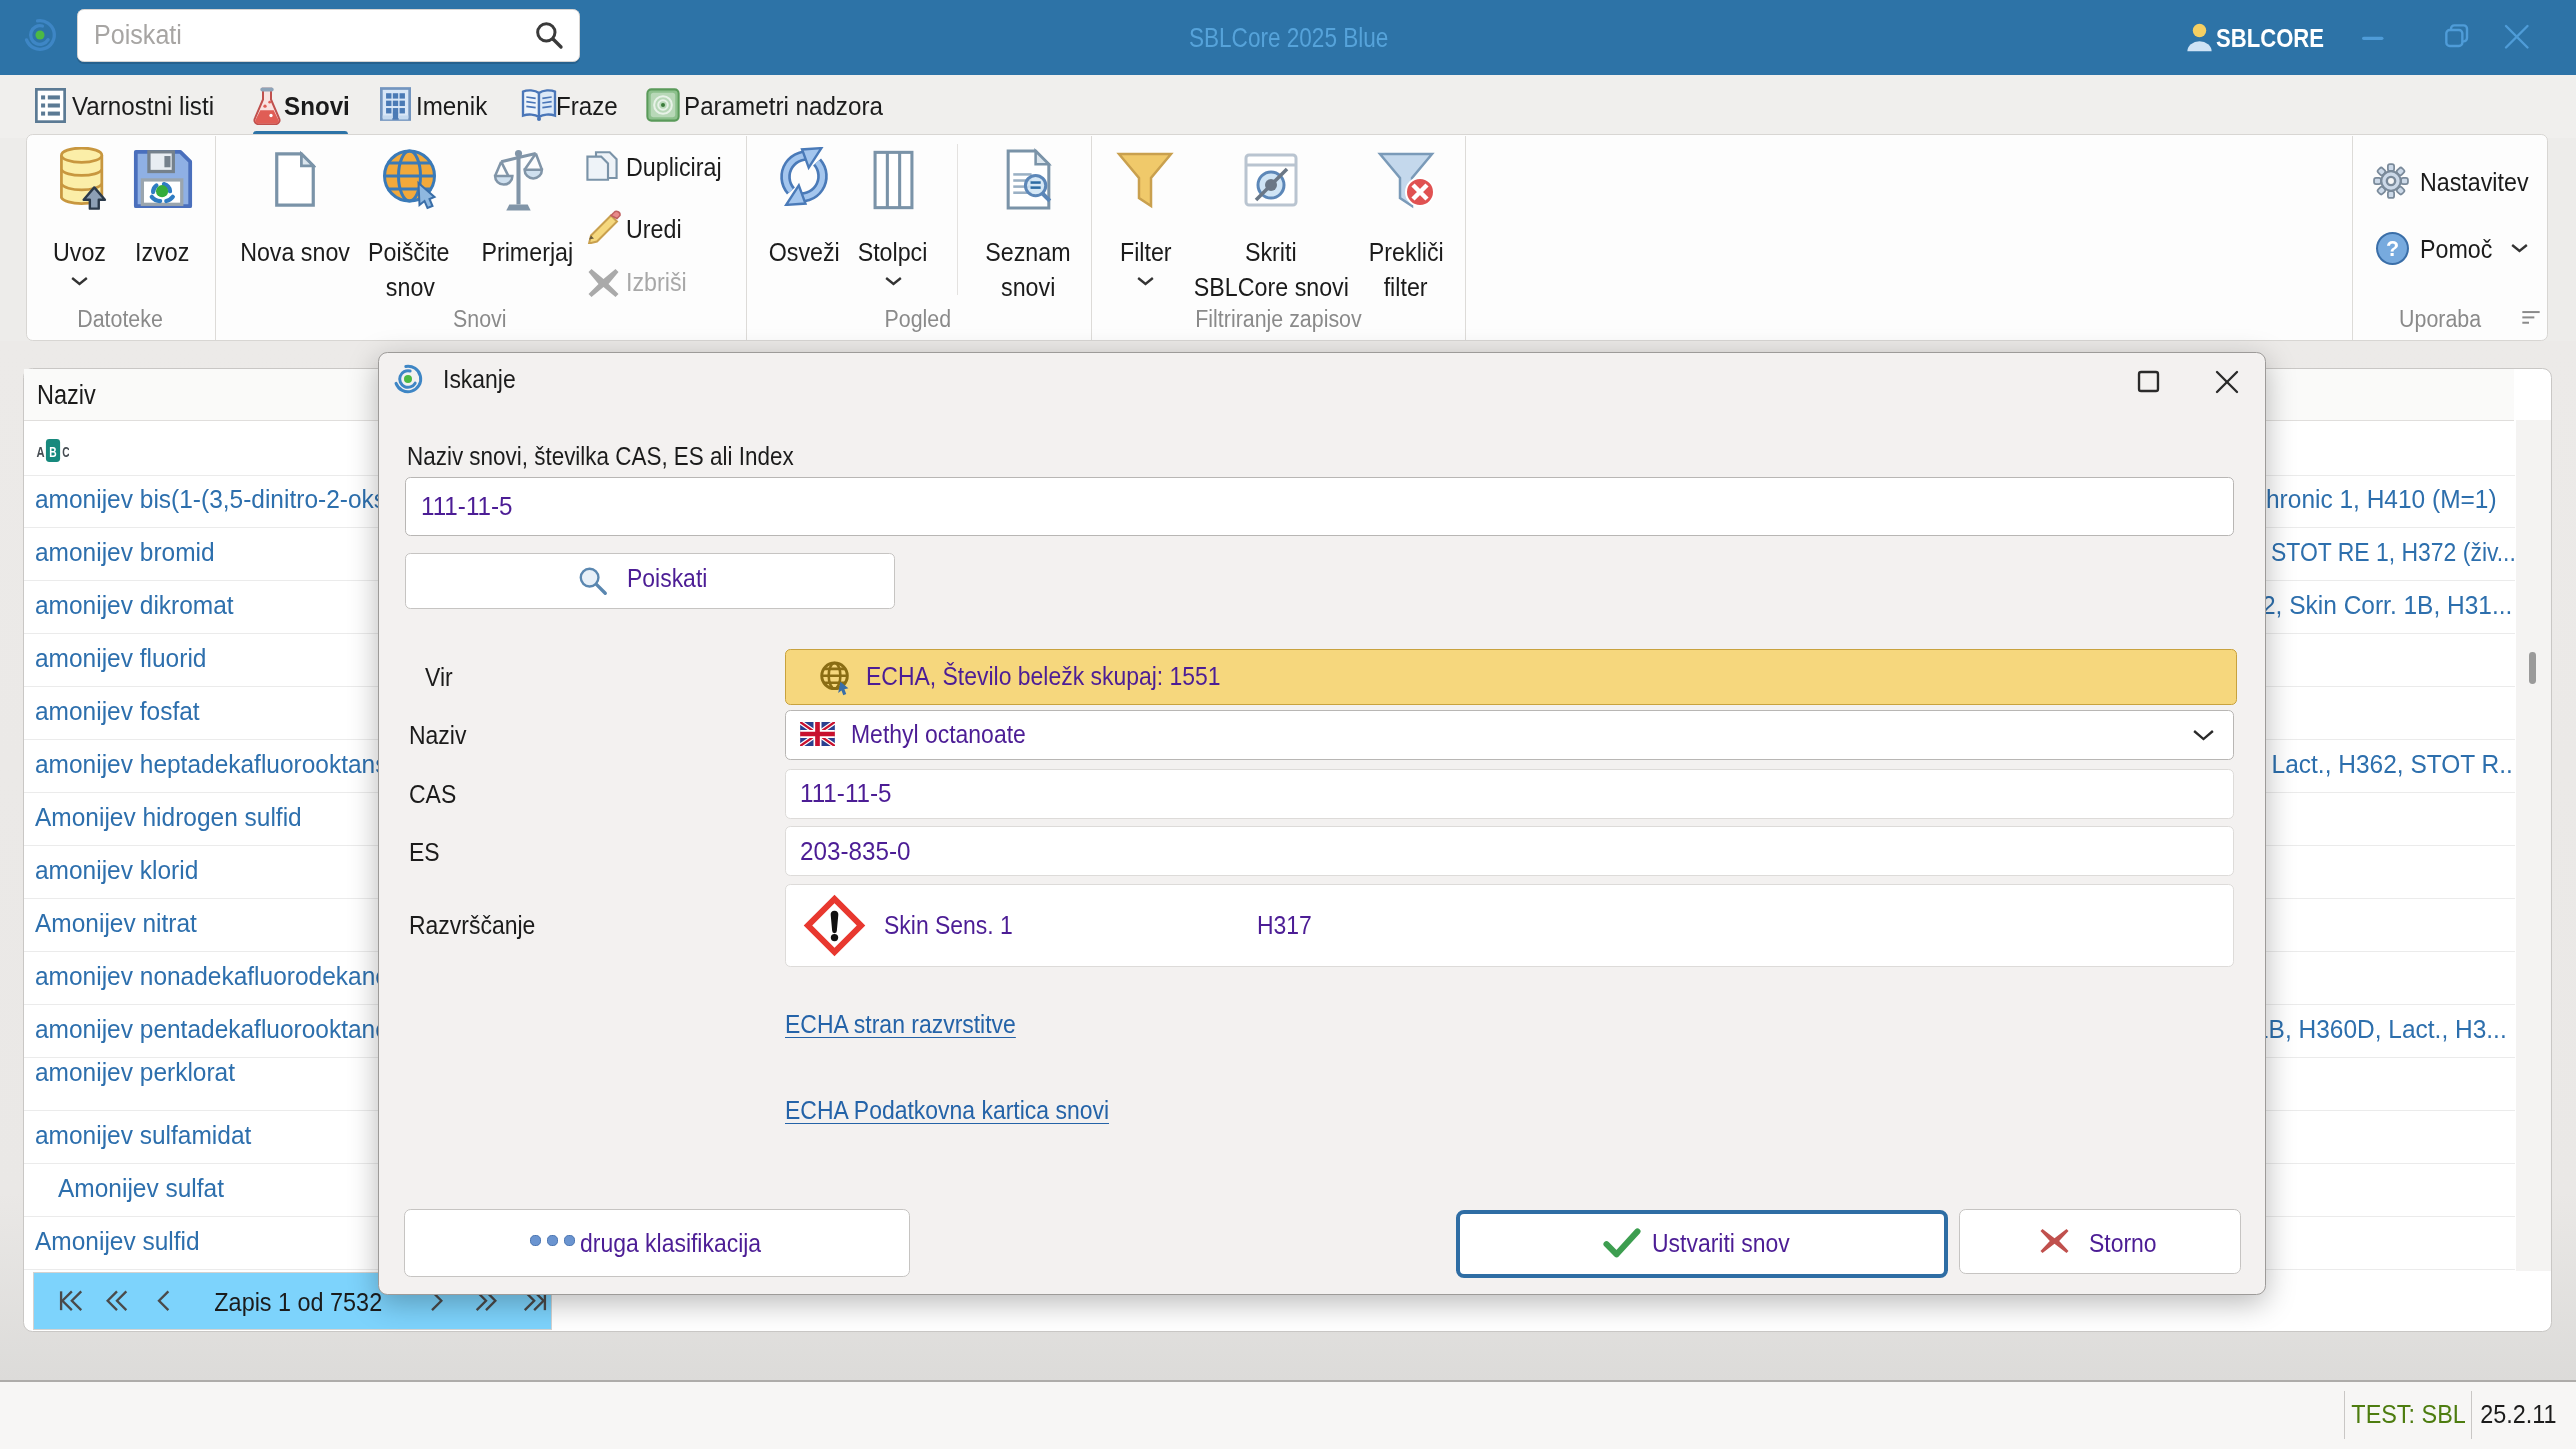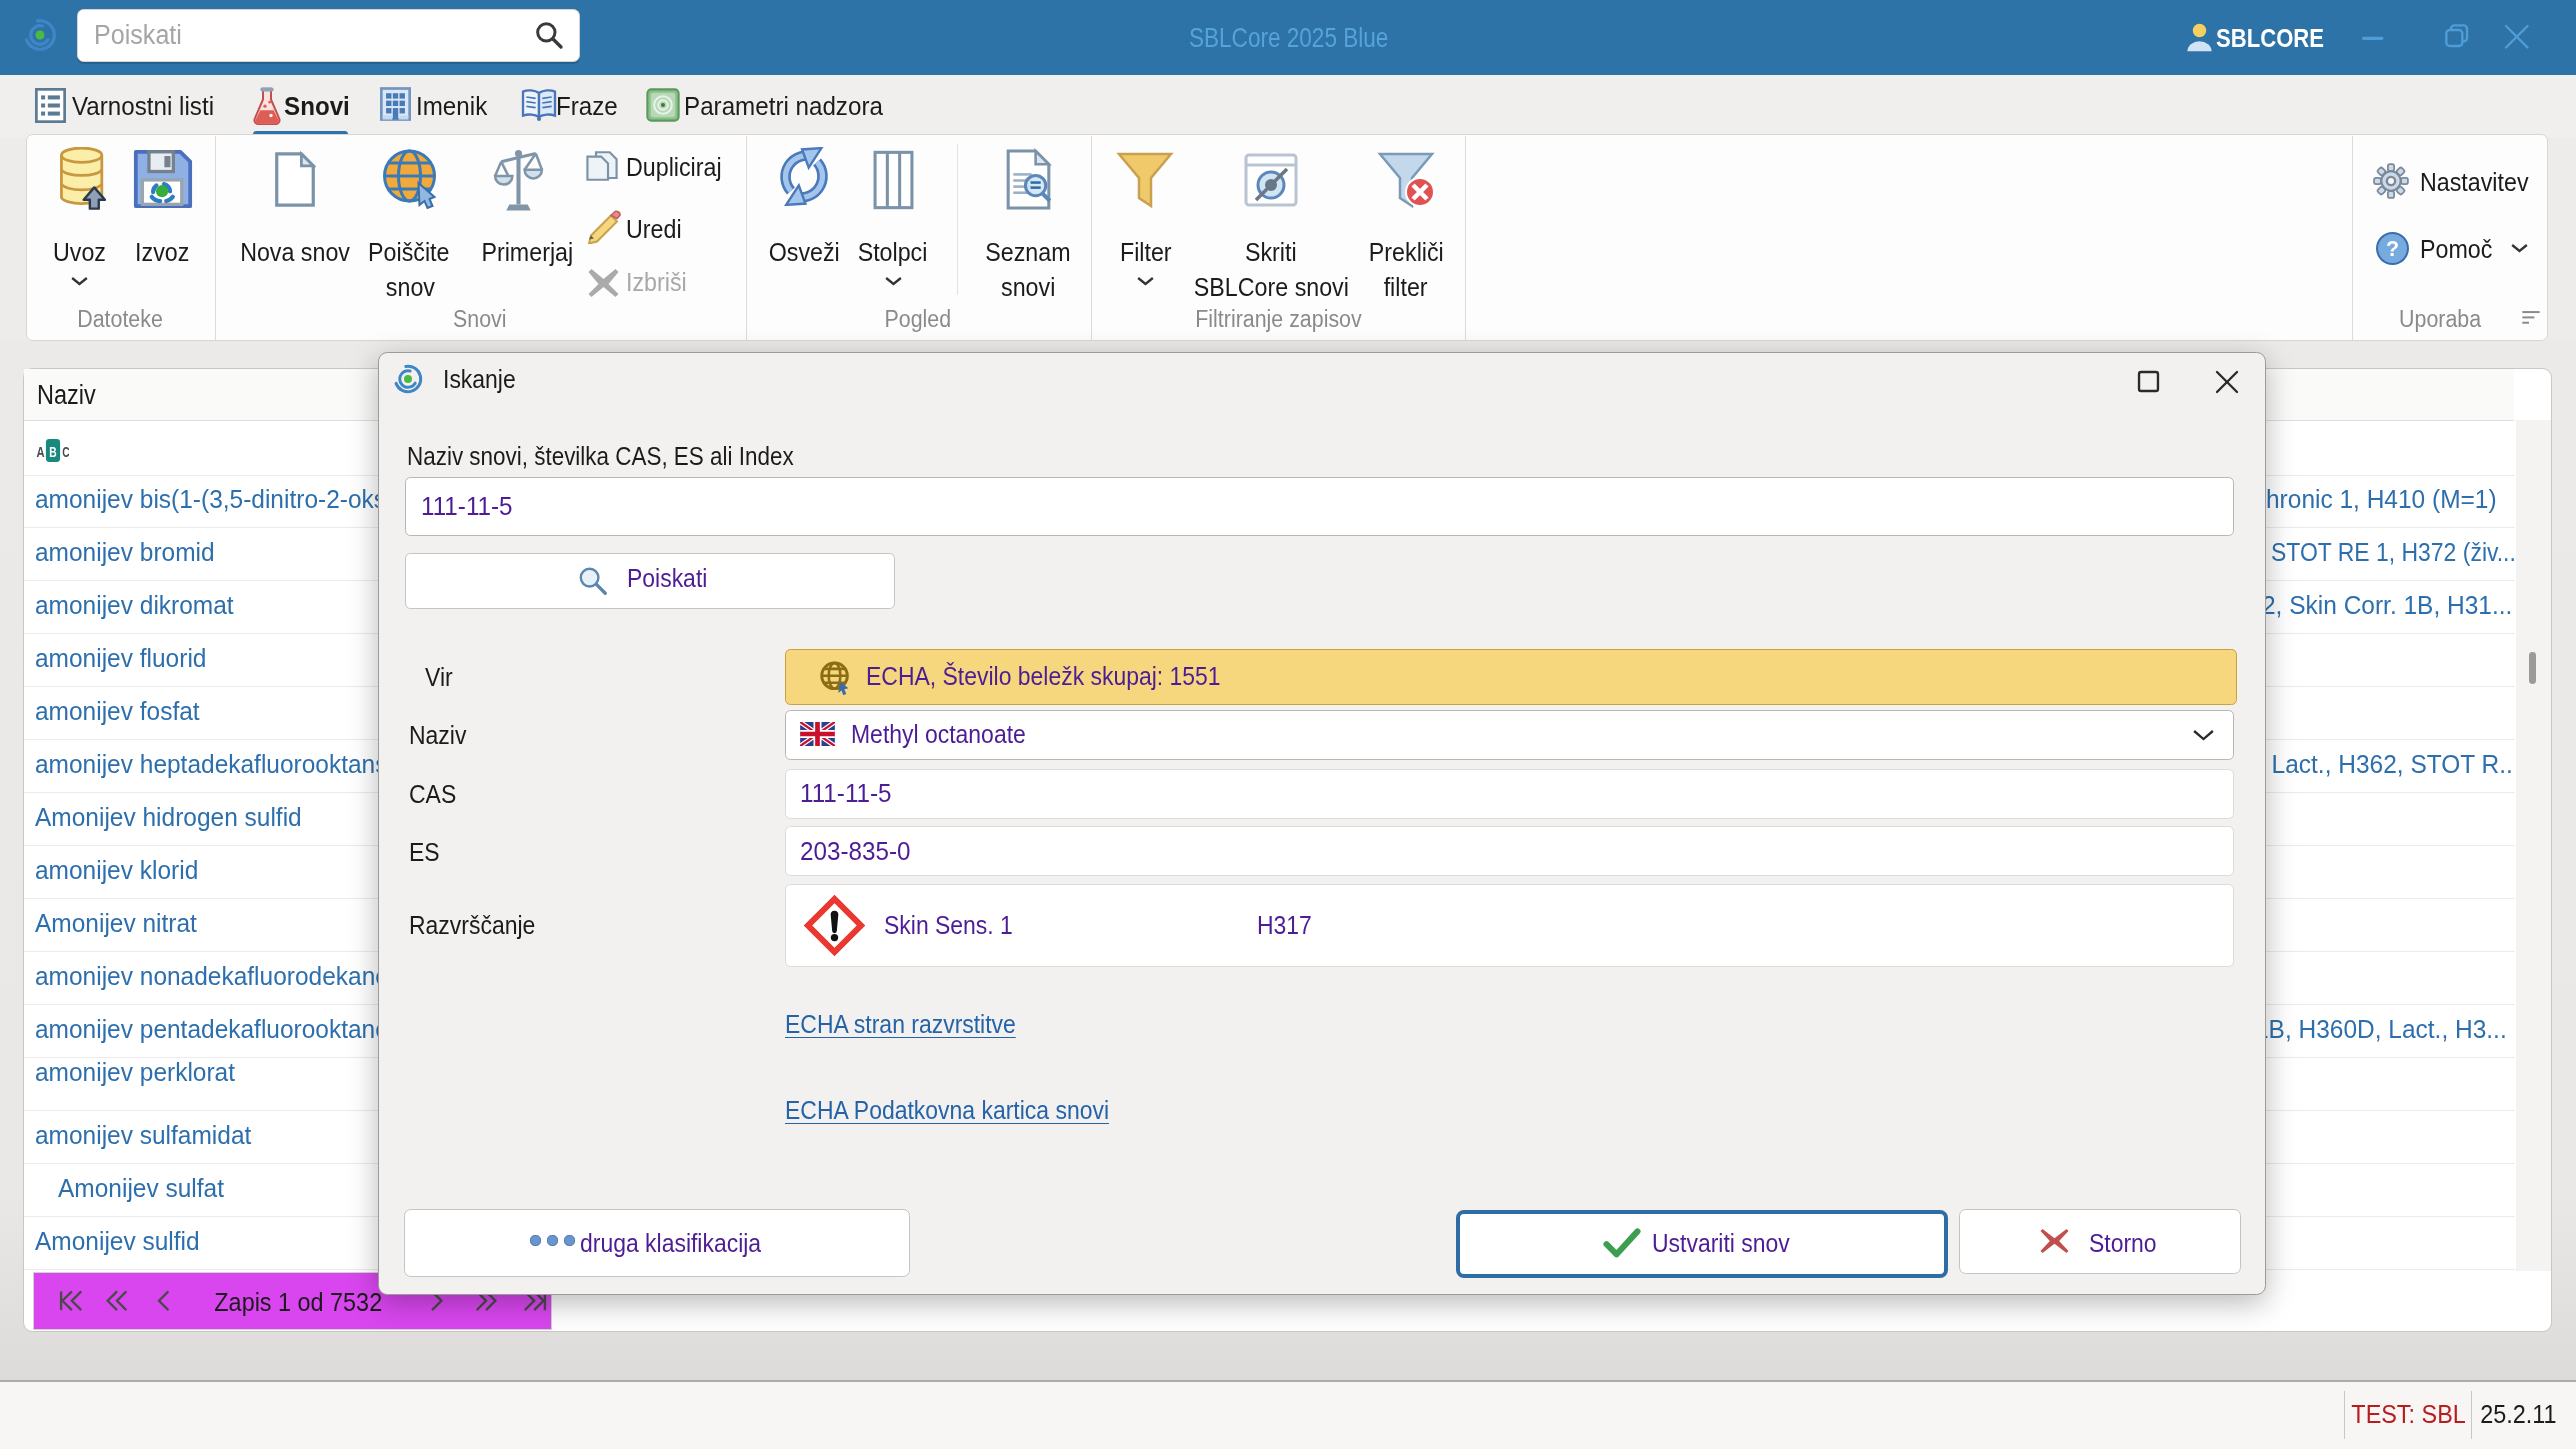--- a/index.html
+++ b/index.html
@@ -18,21 +18,21 @@
 #snovi-underline{left:253px;top:131px;width:95px;height:6.7px;background:#2d73a7;border-radius:3.4px;}
 #ribbon{left:25.5px;top:134px;width:2522px;height:207px;background:#fdfdfd;border:1.3px solid #d8d6d3;border-radius:6.7px;box-sizing:border-box;}
 .gsep{position:absolute;top:136px;height:204px;width:1.3px;background:#dddbd8;}
 .glbl{position:absolute;top:306px;font-size:23px;color:#8a8a8a;text-align:center;}
 .rlbl{position:absolute;font-size:25px;color:#1b1b1b;white-space:nowrap;text-align:center;}
 .rlbl2{position:absolute;font-size:25px;color:#1b1b1b;white-space:nowrap;}
 .chev{position:absolute;width:19px;height:10.7px;}
 #mainbg{left:0;top:341px;width:2576px;height:1039px;background:linear-gradient(#eceae8,#eae8e6 82%,#dcdbd9);}
 #tablepanel{left:23px;top:368px;width:2529px;height:964px;background:#fff;border:1.3px solid #c9c7c5;border-radius:9.4px;box-sizing:border-box;}
 #thead{position:absolute;left:24px;top:369px;width:2490px;height:51px;background:#fafaf9;border-bottom:1.3px solid #e0dedc;}
-#navibar{position:absolute;left:33px;top:1272px;width:519px;height:58px;background:#d946ef;border:1.3px solid #d4d2d0;box-sizing:border-box;}
+#navibar{position:absolute;left:33px;top:1272px;width:519px;height:58px;background:#7dd3fc;border:1.3px solid #d4d2d0;box-sizing:border-box;}
 .trow{position:absolute;left:24px;width:2491px;height:53px;border-bottom:0.7px solid #ebebeb;overflow:hidden;}
 .tcell{position:absolute;left:11.4px;font-size:25.5px;color:#2d6fad;white-space:nowrap;}
 .rcell{position:absolute;font-size:25.5px;color:#2d6fad;white-space:nowrap;}
 #scrolltrack{position:absolute;left:2516px;top:420px;width:35px;height:851px;background:#f4f3f2;}
 #scrollthumb{position:absolute;left:2529px;top:652px;width:7.4px;height:32px;background:#9a9a9a;border-radius:3.4px;}
 #dialog{left:378px;top:352px;width:1888px;height:943px;background:#f3f1f0;border:1.3px solid #9d9b99;border-radius:9.4px;box-sizing:border-box;box-shadow:0 8px 30px rgba(0,0,0,0.28);}
 .dlbl{position:absolute;font-size:25.5px;color:#1b1b1b;}
 .din{position:absolute;background:#fff;border:1.3px solid #b8b6b4;border-radius:5.4px;box-sizing:border-box;}
 .dtext{position:absolute;font-size:25.5px;color:#4c1d95;white-space:nowrap;}
 .dlink{position:absolute;font-size:25.5px;color:#2463a8;white-space:nowrap;}
@@ -469,17 +469,17 @@
     </svg>
 <div class="dtext" style="left:1652px;top:1229px;"><span class="tx" style="transform:scaleX(0.9);">Ustvariti snov</span></div>
 <div class="dbtn" style="left:1959px;top:1209px;width:282px;height:65px;"></div>
 <svg class="abs" style="left:2039px;top:1225px;" width="31" height="32" viewBox="0 0 46 48">
       <path d="M5 6 l18 14 L41 6 l3 3 -14 15 14 15 -3 3 -18 -14 -18 14 -3 -3 14 -15 -14 -15 z" fill="#c0504d"></path>
     </svg>
 <div class="dtext" style="left:2089px;top:1229px;"><span class="tx" style="transform:scaleX(0.9);">Storno</span></div>
 <div class="abs" id="statusbar" style="left:0;top:1380px;width:2576px;height:69px;background:#f7f6f5;border-top:2px solid #aeacaa;box-sizing:border-box;">
   <div style="position:absolute;left:2344px;top:9.4px;width:1.3px;height:48px;background:#c9c7c5;"></div>
   <div style="position:absolute;left:2471px;top:9.4px;width:1.3px;height:48px;background:#c9c7c5;"></div>
-  <div style="position:absolute;left:2345px;top:17.4px;width:125px;text-align:center;font-size:26px;color:#b91c1c;"><span class="txc" style="transform:scaleX(0.9);">TEST: SBL</span></div>
+  <div style="position:absolute;left:2345px;top:17.4px;width:125px;text-align:center;font-size:26px;color:#4d7c0f;"><span class="txc" style="transform:scaleX(0.9);">TEST: SBL</span></div>
   <div style="position:absolute;left:2471px;top:17.4px;width:94px;text-align:center;font-size:26px;color:#1b1b1b;"><span class="txc" style="transform:scaleX(0.9);">25.2.11</span></div>
 </div>
 </div>
 
 
 </body></html>

